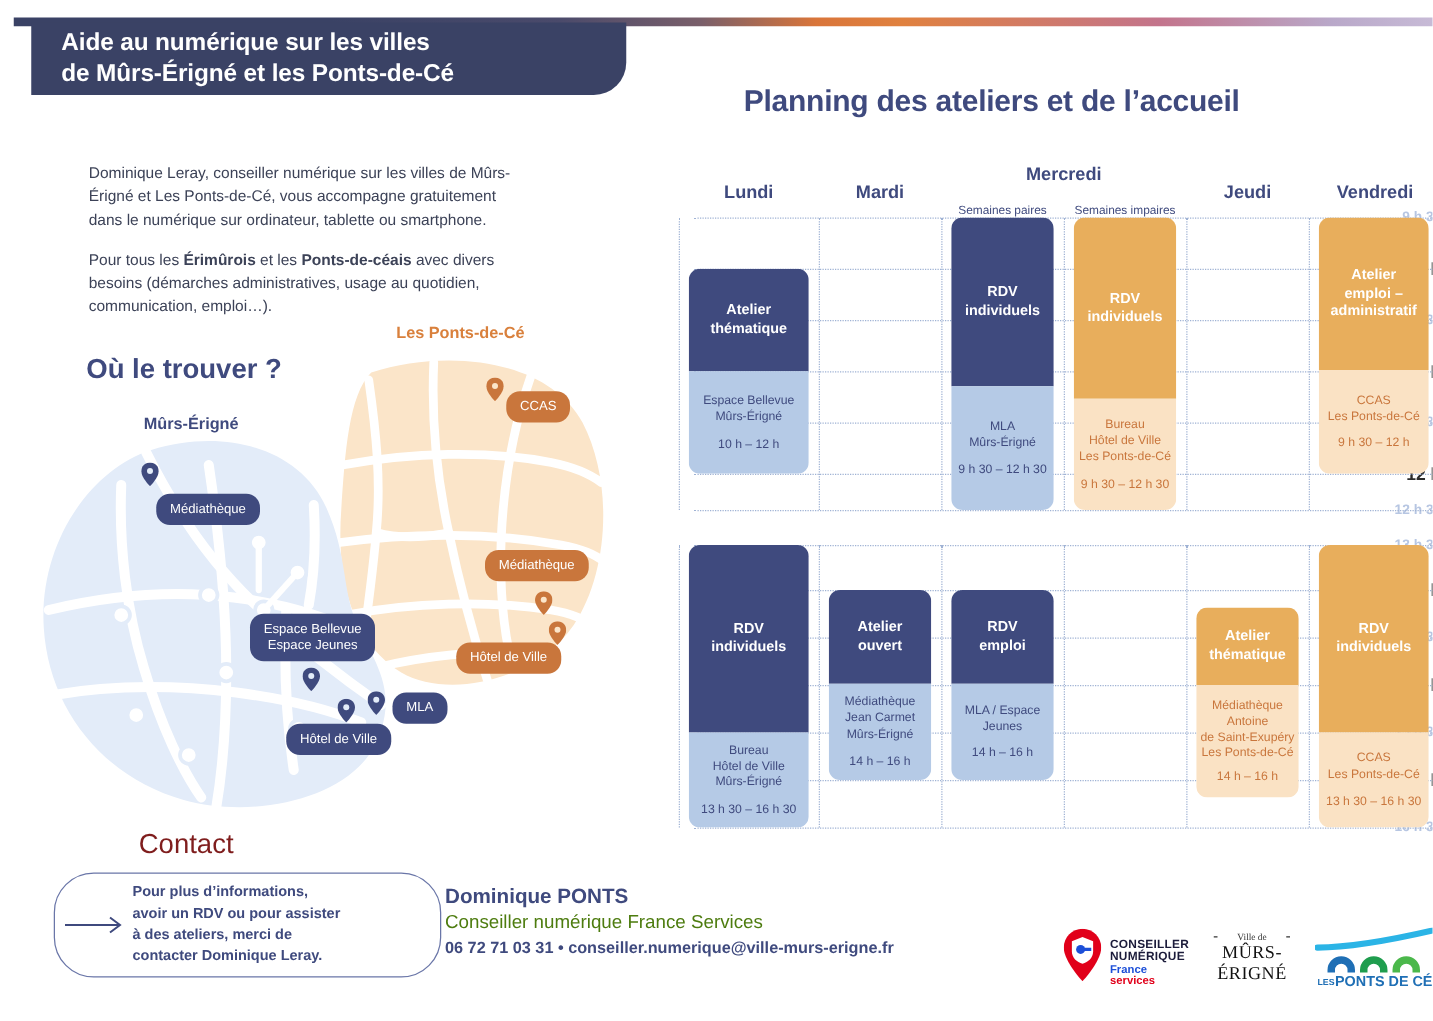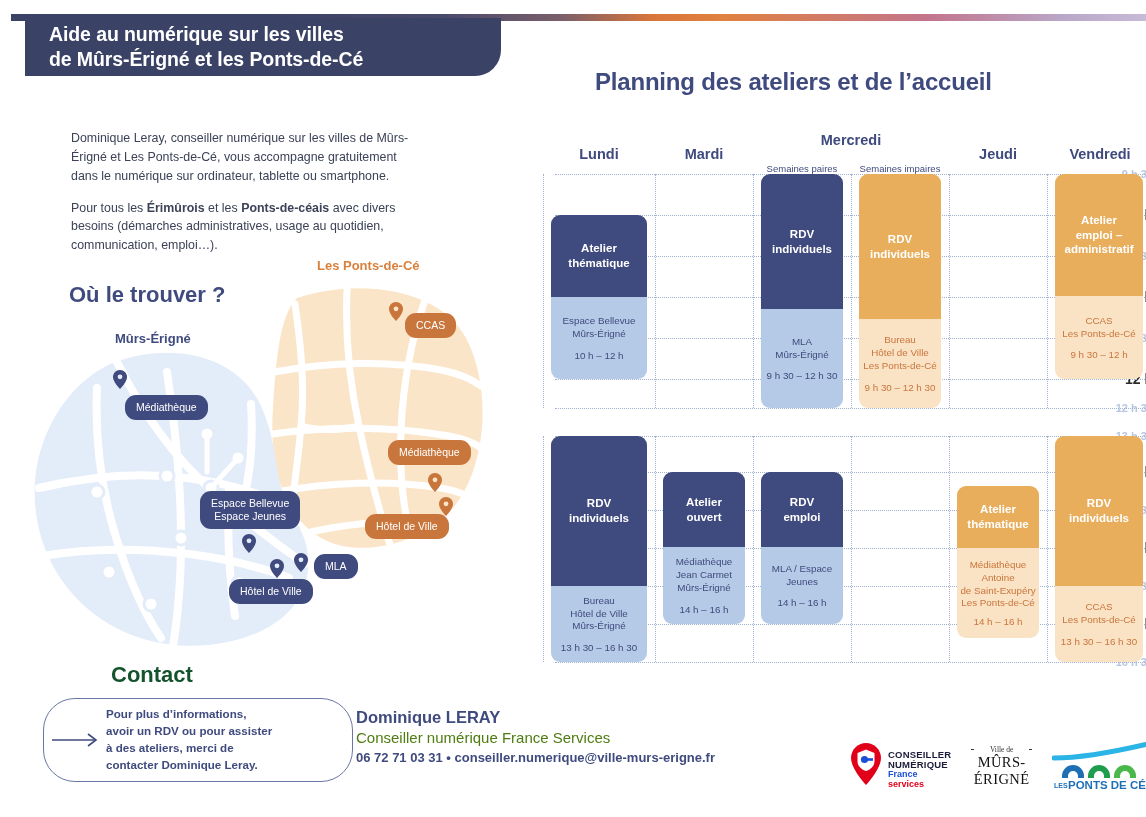--- a/index.html
+++ b/index.html
@@ -68,21 +68,21 @@
     padding:6px 11px; border-radius:11px; text-align:center; white-space:pre-line;
   }
   .pill.blue { background:#3f4a7e; }
   .pill.orange { background:#c9763c; }
 
   .pin { position:absolute; width:14px; height:19px; }
 
   
   .contact-title {
     position:absolute; left:100px; top:662px;
-    color:#14532d; font-size:22px; font-weight:bold;
+    color:#7f1d1d; font-size:22px; font-weight:normal;
   }
   .contact-box {
     position:absolute; left:32px; top:698px; width:310px; height:84px;
     border:1.6px solid #6a76a8; border-radius:32px;
     display:flex; align-items:center;
   }
   .arrow { width:62px; display:flex; align-items:center; justify-content:center; flex:0 0 62px; }
   .contact-box p {
     color:#3f4a7e; font-size:11.6px; font-weight:bold; line-height:1.45;
   }
@@ -285,21 +285,21 @@
           <polyline points="37,1 45,7 37,13" fill="none" stroke="#3f4a7e" stroke-width="1.6"></polyline>
         </svg>
     </span>
     <p style="white-space:pre-line;">Pour plus d’informations,
 avoir un RDV ou pour assister
 à des ateliers, merci de
 contacter Dominique Leray.</p>
   </div>
 
   <div class="contact-person">
-    <div class="cp-name">Dominique LERAY</div>
+    <div class="cp-name">Dominique PONTS</div>
     <div class="cp-role">Conseiller numérique France Services</div>
     <div class="cp-line">06 72 71 03 31  •  conseiller.numerique@ville-murs-erigne.fr</div>
   </div>
 
   <div class="logos">
     <div class="logo-cn">
       <span>
         <svg width="30" height="42" viewBox="0 0 30 42">
           <path d="M15 0C6.7 0 0 6.7 0 15c0 11 15 27 15 27s15-16 15-27C30 6.7 23.3 0 15 0z" fill="#e1001a"></path>
           <path d="M15 6.5 L23.5 10 V18 C23.5 23.5 19.5 26.5 15 28 C10.5 26.5 6.5 23.5 6.5 18 V10 Z" fill="#ffffff"></path>

